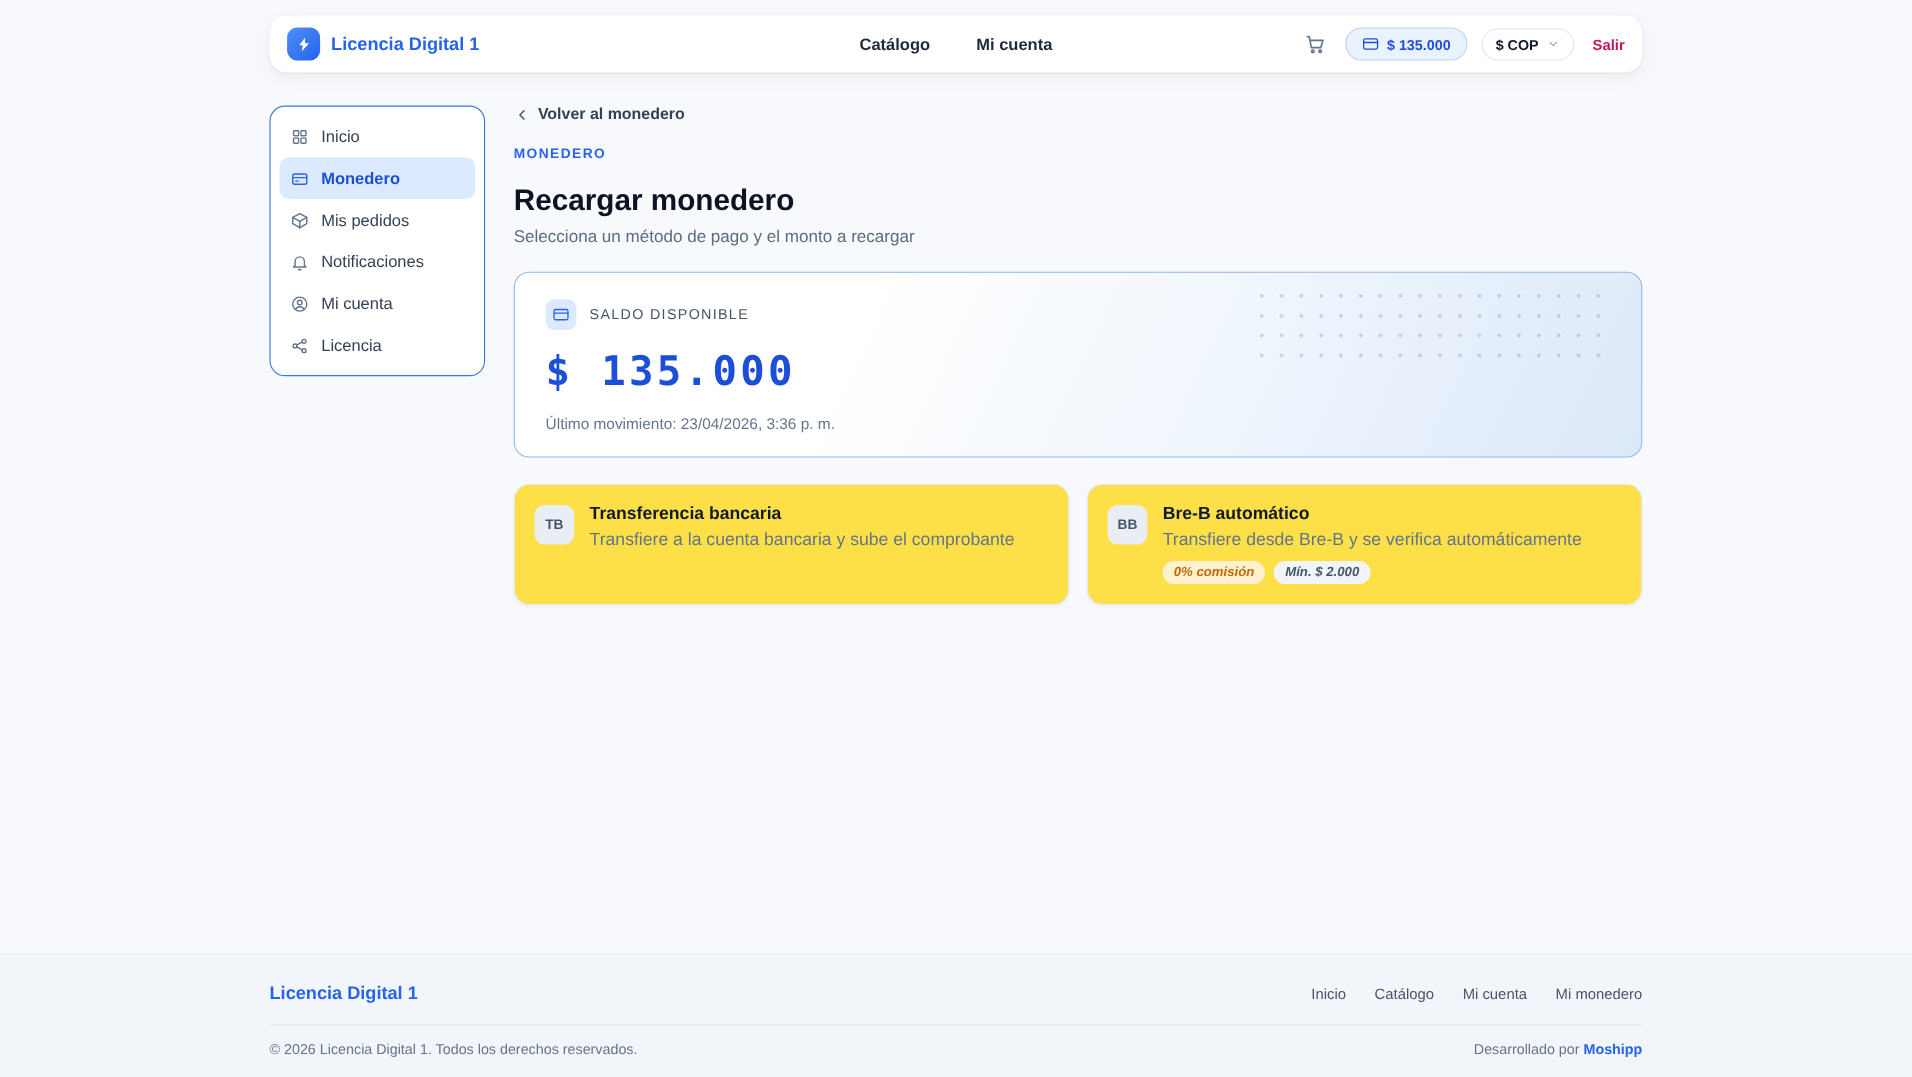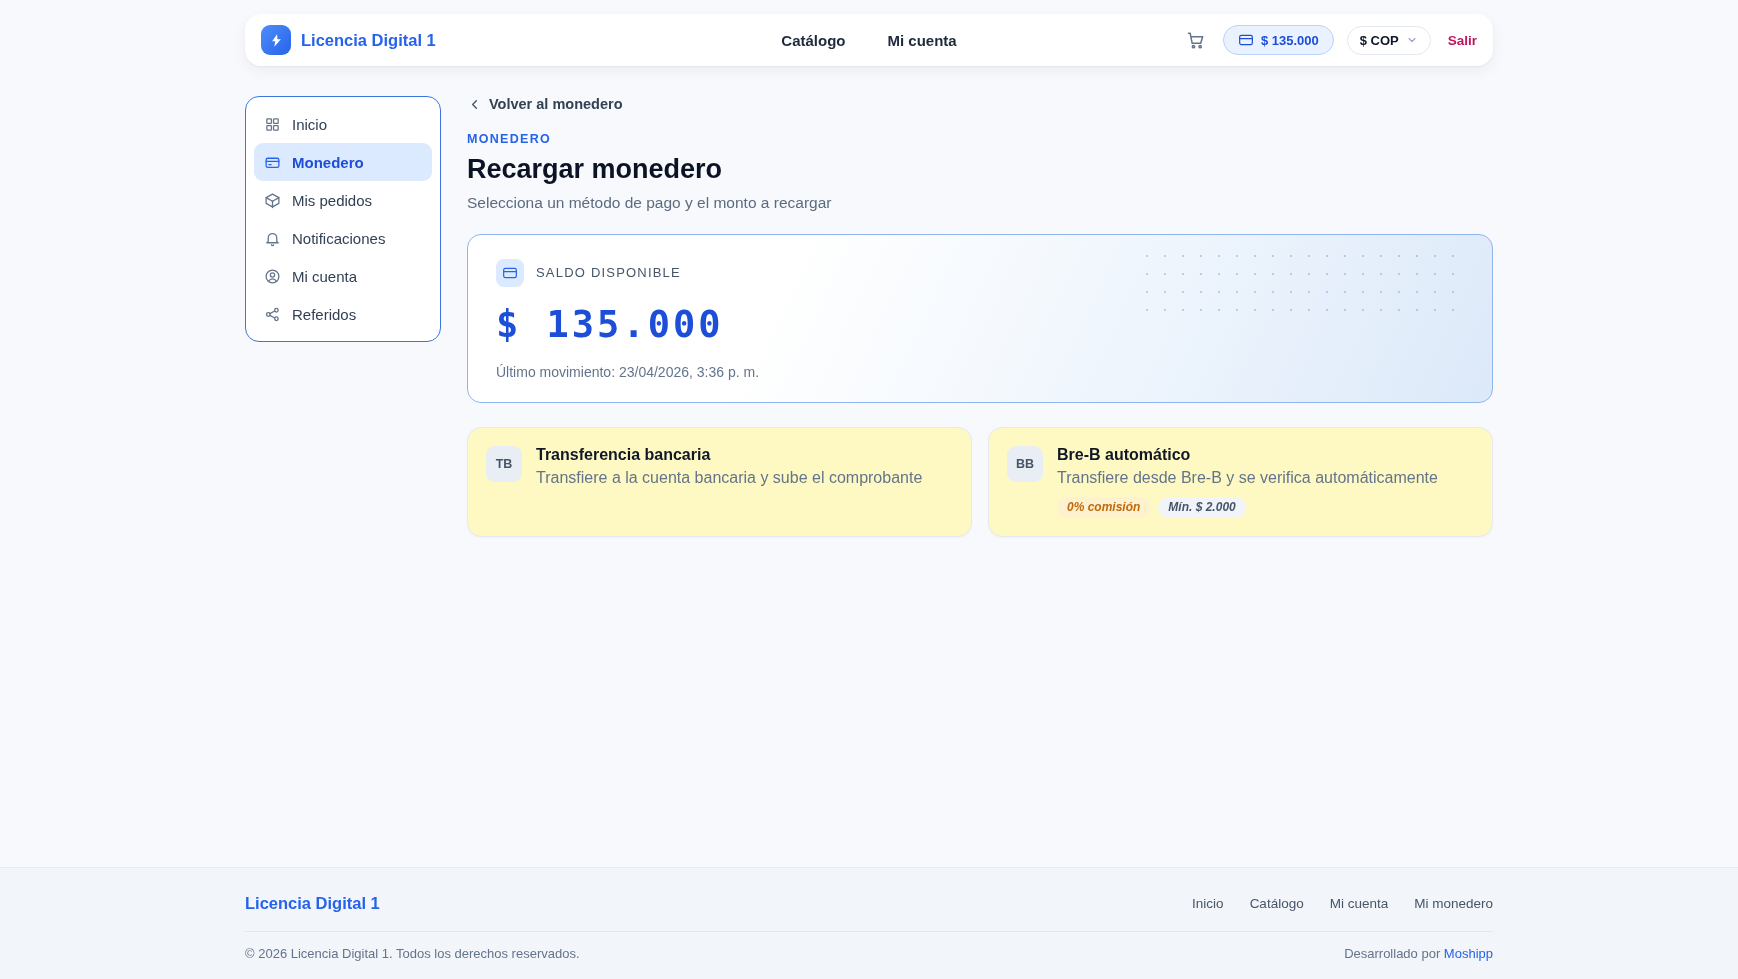--- a/index.html
+++ b/index.html
@@ -53,21 +53,21 @@
   }
   .side-item .ic { color: #64748b; }
   .side-item.active { background: #dbeafe; color: #1d4ed8; font-weight: 600; }
   .side-item.active .ic { color: #2563eb; }
 
   
   .main { flex: 1; min-width: 0; }
   .back { display: inline-flex; align-items: center; gap: 7px; font-size: 14.5px; font-weight: 600; color: #334155; cursor: pointer; }
   .back .ic { color: #475569; }
   .eyebrow { margin-top: 16px; font-size: 12.5px; font-weight: 700; letter-spacing: 1.3px; color: #2563eb; }
-  .page-title { margin-top: 8px; font-size: 27px; font-weight: 700; color: #0b1324; }
+  .page-title { margin-top: 20px; font-size: 27px; font-weight: 700; color: #0b1324; }
   .page-sub { margin-top: 9px; font-size: 15.5px; color: #5b6b80; }
 
   
   .balance-card {
     position: relative; margin-top: 22px; border: 1px solid #8fb5ee; border-radius: 14px;
     padding: 24px 28px 22px; overflow: hidden;
     background: linear-gradient(115deg, #ffffff 30%, #f0f6fd 62%, #dce9f9 100%);
   }
   .balance-card::before {
     content: ""; position: absolute; top: 12px; right: 24px; width: 330px; height: 76px;
@@ -82,21 +82,21 @@
   .bal-label { font-size: 13px; font-weight: 400; letter-spacing: 1.2px; color: #475569; }
   .bal-amount {
     margin-top: 16px; font-family: "DejaVu Sans Mono", monospace;
     font-size: 37px; font-weight: 700; color: #1d4ed8; letter-spacing: 3px;
   }
   .bal-last { margin-top: 18px; font-size: 14px; color: #64748b; }
 
   
   .methods { display: flex; gap: 16px; margin-top: 24px; }
   .method-card {
-    flex: 1; background: #fef9c3; border: 1px solid #e5eaf1; border-radius: 14px;
+    flex: 1; background: #fde047; border: 1px solid #e5eaf1; border-radius: 14px;
     padding: 18px; min-height: 108px; display: flex; gap: 14px; align-items: flex-start;
     cursor: pointer; box-shadow: 0 1px 2px rgba(15,23,42,.03);
   }
   .method-avatar {
     width: 36px; height: 36px; border-radius: 9px; background: #e9eef5; color: #475569;
     font-size: 12.5px; font-weight: 700; display: flex; align-items: center; justify-content: center; flex-shrink: 0;
   }
   .method-title { font-size: 16px; font-weight: 700; color: #101828; }
   .method-desc { margin-top: 5px; font-size: 16px; color: #64748b; }
   .badges { display: flex; gap: 8px; margin-top: 10px; font-style: italic; }
@@ -107,21 +107,21 @@
   
   .footer { margin-top: auto; background: #f2f5f9; border-top: 1px solid #e6ebf1; }
   .foot-top { display: flex; align-items: center; justify-content: space-between; padding: 26px 0 18px; }
   .foot-brand { font-size: 16.5px; font-weight: 700; color: #2563eb; }
   .foot-links { display: flex; gap: 26px; font-size: 13.5px; color: #475569; }
   .foot-links span { cursor: pointer; }
   .foot-bottom {
     border-top: 1px solid #e3e8ee; display: flex; align-items: center; justify-content: space-between;
     padding: 14px 0 18px; font-size: 13px; color: #64748b;
   }
-  .dev-brand { color: #2563eb; font-weight: 400; cursor: pointer; }
+  .dev-brand { color: #2563eb; font-weight: 700; cursor: pointer; }
 </style>
 </head>
 <body>
 
 <div class="container nav-wrap">
   <div class="navbar">
     <div class="nav-left">
       <span class="logo-sq">
         <span class="ic">
           <svg width="15" height="15" viewBox="0 0 24 24" fill="currentColor">
@@ -220,21 +220,21 @@
     </div>
     <div class="side-item">
       <span class="ic">
         <svg width="17" height="17" viewBox="0 0 24 24" fill="none" stroke="currentColor" stroke-width="1.8" stroke-linecap="round" stroke-linejoin="round">
             <circle cx="6" cy="12" r="2.5"></circle>
             <circle cx="17.5" cy="6" r="2.5"></circle>
             <circle cx="17.5" cy="18" r="2.5"></circle>
             <path d="M8.3 10.7l6.9-3.6M8.3 13.3l6.9 3.6"></path>
           </svg>
       </span>
-      <span>Referidos</span>
+      <span>Licencia</span>
     </div>
   </div>
 
   <div class="main">
 
     <div class="back">
       <span class="ic">
         <svg width="15" height="15" viewBox="0 0 24 24" fill="none" stroke="currentColor" stroke-width="2.2" stroke-linecap="round" stroke-linejoin="round">
             <path d="M15 6l-6 6 6 6"></path>
           </svg>

